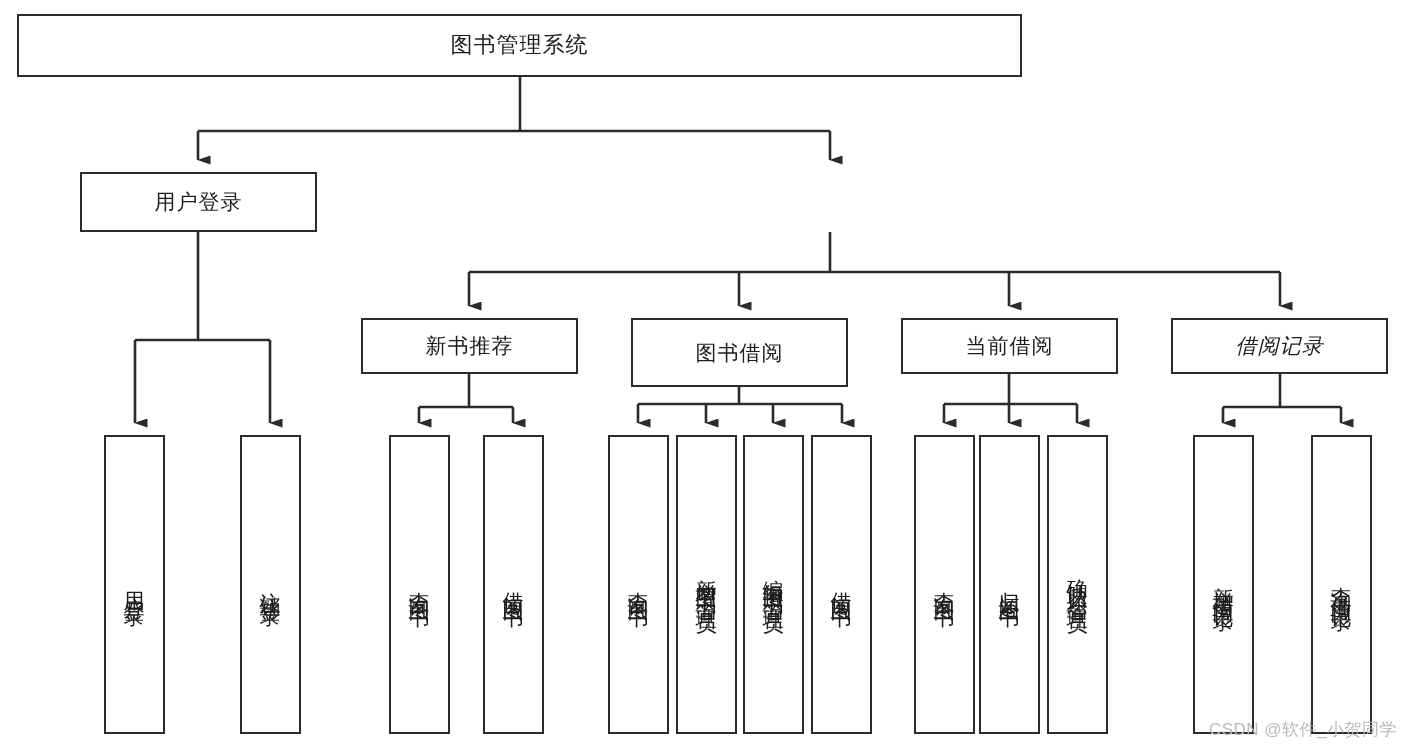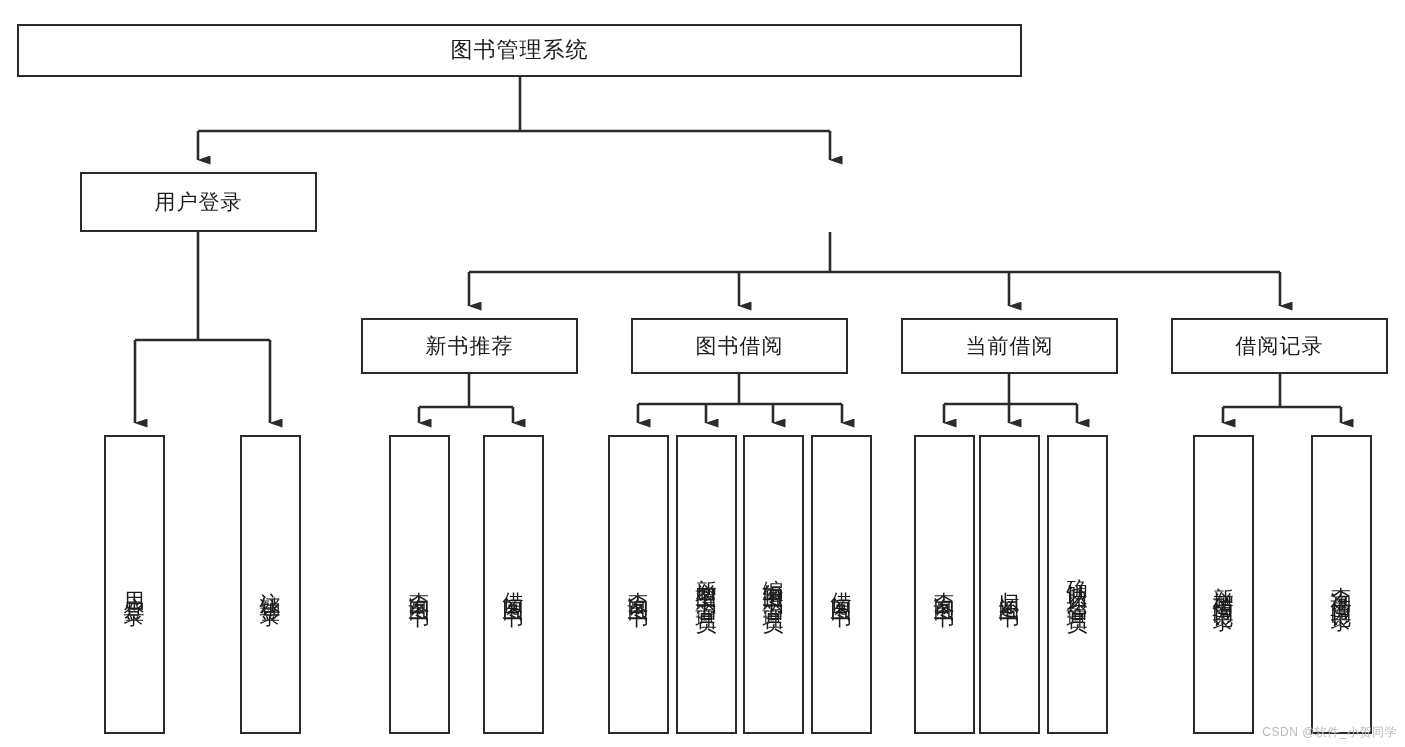--- a/index.html
+++ b/index.html
@@ -55,21 +55,21 @@
     line-height: 1.0;
     white-space: nowrap;
   }
   .node.root .node-label {
     font-size: 22px;
   }
   #watermark {
     position: absolute;
     right: 8px;
     bottom: 6px;
-    font-size: 12px;
+    font-size: 17px;
     color: #b9b9b9;
     letter-spacing: 0.5px;
     white-space: nowrap;
     user-select: none;
   }
 </style>
 </head>
 <body>
 
 <div id="diagram-root">
@@ -120,38 +120,38 @@
       <path d="M 1009,404 L 1009,423" marker-end="url(#arrowhead)"></path>
       <path d="M 1077,404 L 1077,423" marker-end="url(#arrowhead)"></path>
 
       <path d="M 1280,374 L 1280,407"></path>
       <path d="M 1223,407 L 1341,407"></path>
       <path d="M 1223,407 L 1223,423" marker-end="url(#arrowhead)"></path>
       <path d="M 1341,407 L 1341,423" marker-end="url(#arrowhead)"></path>
     </g>
   </svg>
 
-  <div class="node horiz root" style="left:17px; top:24px; width:1005px; height:53px;">
+  <div class="node horiz root" style="left:17px; top:14px; width:1005px; height:63px;">
     <span class="node-label">图书管理系统</span>
   </div>
 
   <div class="node horiz" style="left:80px; top:172px; width:237px; height:60px;">
     <span class="node-label">用户登录</span>
   </div>
 
   <div class="node horiz" style="left:361px; top:318px; width:217px; height:56px;">
     <span class="node-label">新书推荐</span>
   </div>
-  <div class="node horiz" style="left:631px; top:318px; width:217px; height:56px;">
+  <div class="node horiz" style="left:631px; top:318px; width:217px; height:69px;">
     <span class="node-label">图书借阅</span>
   </div>
   <div class="node horiz" style="left:901px; top:318px; width:217px; height:56px;text-align:center;">
     <span class="node-label">当前借阅</span>
   </div>
-  <div class="node horiz" style="left:1171px; top:318px; width:217px; height:56px;">
+  <div class="node horiz" style="left:1171px; top:318px; width:217px; height:56px;font-style:italic;">
     <span class="node-label">借阅记录</span>
   </div>
 
   <div class="node vert" style="left:104px; top:435px; width:61px; height:299px;">
     <span class="node-label">用户登录</span>
   </div>
   <div class="node vert" style="left:240px; top:435px; width:61px; height:299px;">
     <span class="node-label">注销登录</span>
   </div>
 

